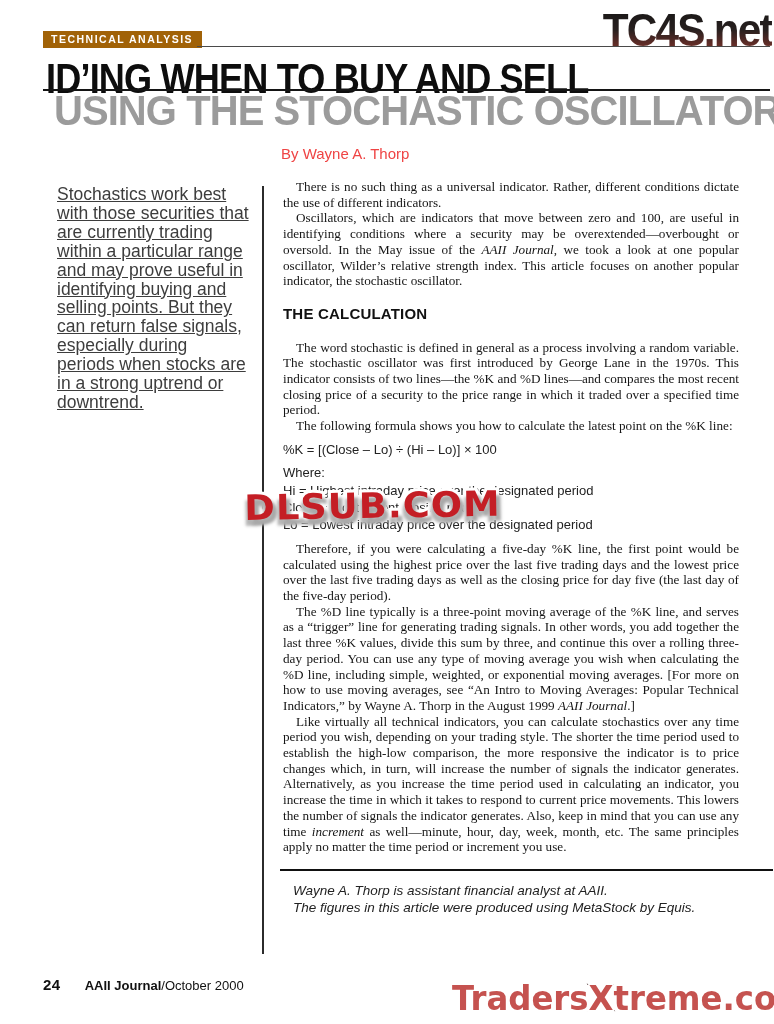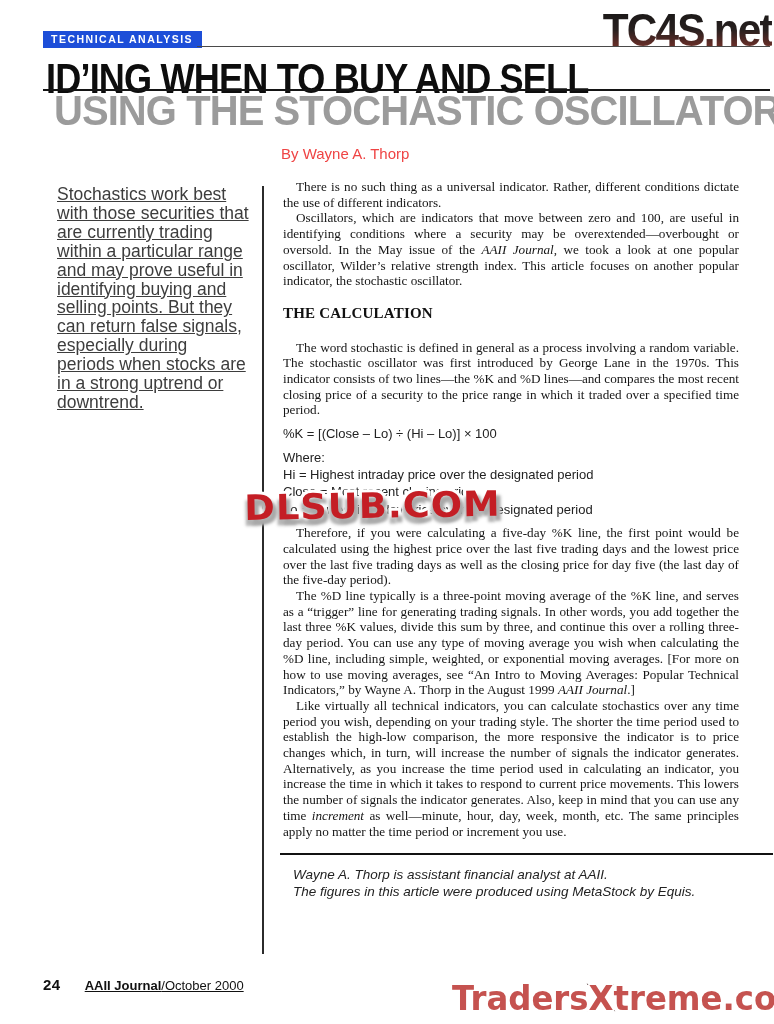--- a/index.html
+++ b/index.html
@@ -6,21 +6,21 @@
   .page{position:relative;width:774px;height:1024px;background:#ffffff;overflow:hidden;
         font-family:"Liberation Sans",sans-serif;color:#1a1a1a;}
 
   
   .tc4s{position:absolute;top:2px;right:2px;font-size:47px;font-weight:bold;
         letter-spacing:-2px;transform:scaleX(.9);transform-origin:right top;
         background:linear-gradient(180deg,#141414 0%,#27201f 50%,#93382f 100%);
         -webkit-background-clip:text;background-clip:text;-webkit-text-fill-color:transparent;color:#6b2a24;}
 
   
-  .kicker{position:absolute;left:43px;top:31px;height:17px;background:#1d4ed8;
+  .kicker{position:absolute;left:43px;top:31px;height:17px;background:#a16207;
           color:#ffffff;font-size:10.5px;letter-spacing:1.5px;line-height:17px;
           padding:0 9px 0 8px;font-weight:bold;}
   .kicker-rule{position:absolute;left:197px;right:4px;top:46px;height:1px;background:#4a4a4a;}
 
   
   .title{position:absolute;left:46px;top:54px;margin:0;font-size:43px;font-weight:bold;
          letter-spacing:-1px;transform:scaleX(.84);transform-origin:left top;color:#0d0d0d;white-space:nowrap;}
   .title-rule{position:absolute;left:43px;right:4px;top:89px;height:2px;background:#141414;z-index:3;}
   .subtitle{position:absolute;left:54px;top:86px;margin:0;font-size:43px;font-weight:bold;
             letter-spacing:-1px;transform:scaleX(.93);transform-origin:left top;color:#9b9b9b;white-space:nowrap;z-index:2;}
@@ -31,33 +31,33 @@
   .sidebar{position:absolute;left:57px;top:185px;width:192px;font-size:17.5px;
            line-height:18.9px;color:#3d3d3d;text-decoration:underline;}
   .col-divider{position:absolute;left:262px;top:186px;width:2px;height:768px;background:#2b2b2b;}
 
   
   .main-col{position:absolute;left:283px;top:179px;width:456px;
             font-family:"Liberation Serif",serif;font-size:13.2px;line-height:15.7px;
             text-align:justify;color:#151515;}
   .main-col p{margin:0;text-indent:13px;}
   .it{font-style:italic;}
-  .section-heading{font-family:Liberation Serif, serif;font-size:15px;font-weight:bold;
+  .section-heading{font-family:Liberation Sans, sans-serif;font-size:15px;font-weight:bold;
             letter-spacing:.2px;margin:17px 0 18px 0;color:#111;}
   .formula{font-family:"Liberation Sans",sans-serif;font-size:13px;line-height:17.4px;
            text-align:left;color:#222;margin:7px 0 7px 0;}
   .formula div:first-child{margin-bottom:6px;}
   .footnote-rule{height:2px;background:#111;margin:14px 0 0 -3px;width:493px;}
   .footnote{font-family:"Liberation Sans",sans-serif;font-style:italic;font-size:13.5px;
             line-height:17px;text-align:left;color:#222;margin:11px 0 0 10px;}
 
   
   .footer{position:absolute;left:43px;top:976px;font-size:13px;color:#111;}
   .footer .page-num{font-size:15px;font-weight:bold;letter-spacing:.5px;}
-  .footer .journal-wrap{margin-left:24px;text-decoration:underline;}
+  .footer .journal-wrap{margin-left:24px;}
   .footer .journal-name{font-weight:bold;}
 
   
   .dlsub{position:absolute;left:244px;top:488px;z-index:5;font-size:35px;font-weight:bold;
          font-family:"DejaVu Sans",sans-serif;letter-spacing:1px;color:#c41e25;
          transform:scaleX(1.05) rotate(-1deg);transform-origin:left top;
          -webkit-text-stroke:6px #ffffff;paint-order:stroke fill;
          text-shadow:4px 5px 3px #a8a8a8,-2px 6px 3px #b5b5b5;}
   .tradersx{position:absolute;left:452px;top:979px;z-index:5;font-size:33px;font-weight:bold;
          font-family:"DejaVu Sans",sans-serif;letter-spacing:0px;color:#c5524f;
@@ -86,20 +86,21 @@
   <div class="col-divider"></div>
 
   <div class="main-col">
     <div>
         <p><span>There is no such thing as a universal indicator. Rather, different conditions dictate the use of different indicators.</span></p>
         <p><span>Oscillators, which are indicators that move between zero and 100, are useful in identifying conditions where a security may be overextended—overbought or oversold. In the May issue of the </span><span class="it">AAII Journal</span><span>, we took a look at one popular oscillator, Wilder’s relative strength index. This article focuses on another popular indicator, the stochastic oscillator.</span></p>
       </div>
     <h3 class="section-heading">THE CALCULATION</h3>
     <div>
         <p><span>The word stochastic is defined in general as a process involving a random variable. The stochastic oscillator was first introduced by George Lane in the 1970s. This indicator consists of two lines—the %K and %D lines—and compares the most recent closing price of a security to the price range in which it traded over a specified time period.</span></p>
+        <p><span>The following formula shows you how to calculate the latest point on the %K line:</span></p>
       </div>
     <div class="formula">
         <div>%K = [(Close – Lo) ÷ (Hi – Lo)] × 100</div>
         <div>Where:</div>
         <div>Hi = Highest intraday price over the designated period</div>
         <div>Close = Most recent closing price</div>
         <div>Lo = Lowest intraday price over the designated period</div>
       </div>
     <div>
         <p><span>Therefore, if you were calculating a five-day %K line, the first point would be calculated using the highest price over the last five trading days and the lowest price over the last five trading days as well as the closing price for day five (the last day of the five-day period).</span></p>

